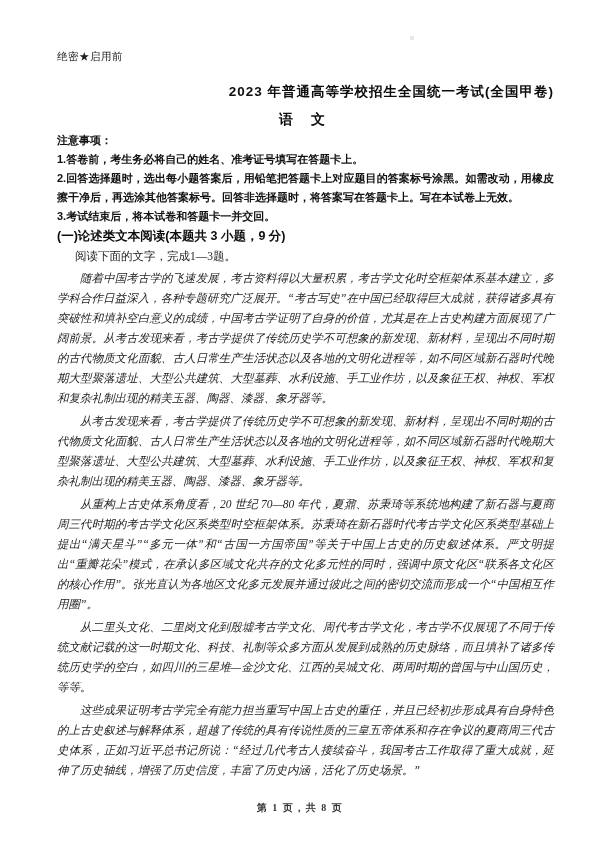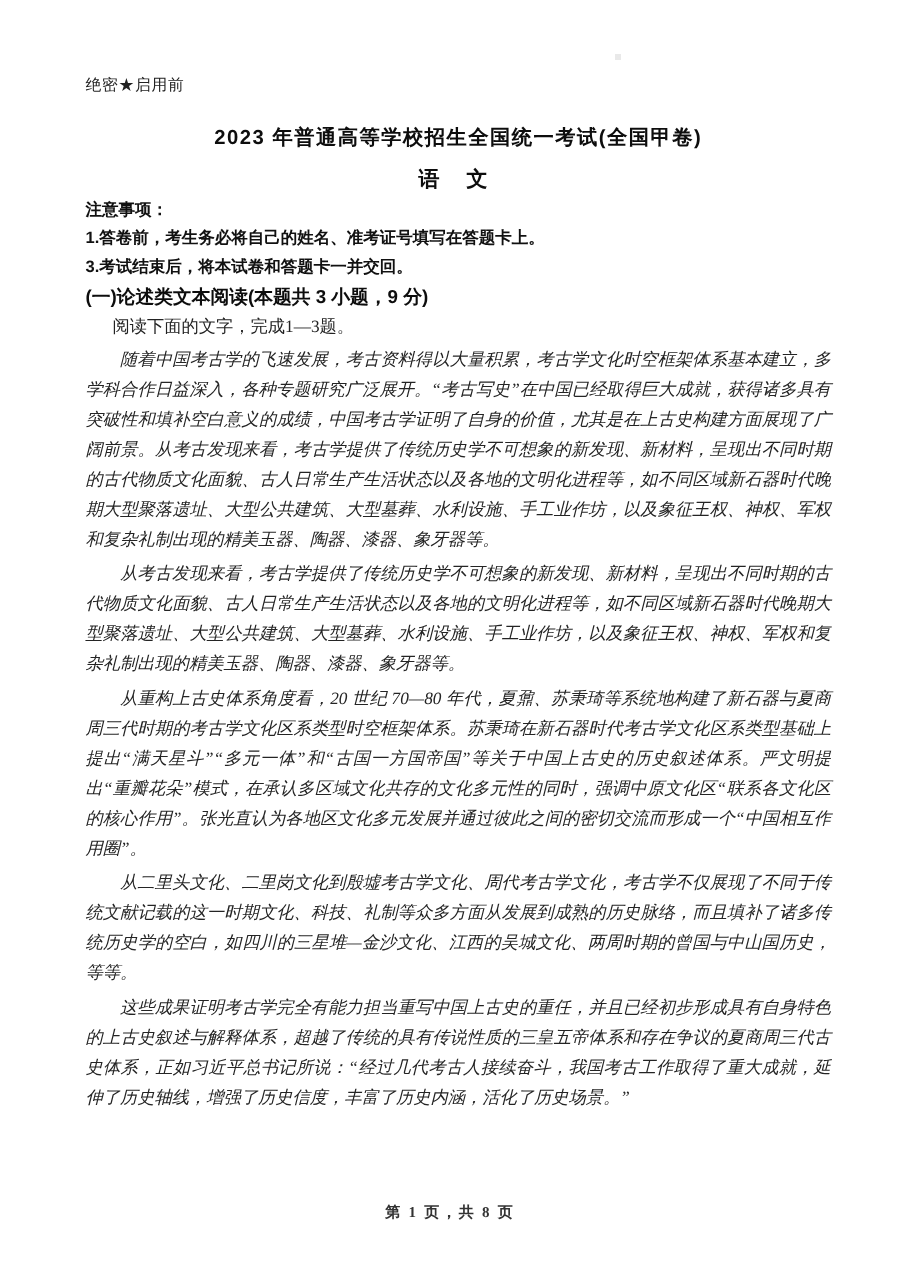--- a/index.html
+++ b/index.html
@@ -16,21 +16,21 @@
     overflow: hidden;
   }
   .security-label {
     font-family: Liberation Sans, sans-serif;
     font-size: 10.5px;
     color: #222;
     letter-spacing: 0.5px;
   }
   .exam-title {
     margin: 19px 0 0 0;
-    text-align: center;
+    text-align: right;
     font-family: "Liberation Sans", sans-serif;
     font-weight: bold;
     font-size: 13.5px;
     color: #0d0d0d;
     letter-spacing: 1px;
   }
   .subject-title {
     margin: 10px 0 0 0;
     text-align: center;
     font-family: "Liberation Sans", sans-serif;
@@ -112,20 +112,21 @@
 
   <div class="security-label">绝密★启用前</div>
 
   <div class="exam-title">2023 年普通高等学校招生全国统一考试(全国甲卷)</div>
 
   <div class="subject-title">语 文</div>
 
   <div class="notice">
     <div class="notice-heading">注意事项：</div>
     <div class="notice-item">1.答卷前，考生务必将自己的姓名、准考证号填写在答题卡上。</div>
+    <div class="notice-item">2.回答选择题时，选出每小题答案后，用铅笔把答题卡上对应题目的答案标号涂黑。如需改动，用橡皮擦干净后，再选涂其他答案标号。回答非选择题时，将答案写在答题卡上。写在本试卷上无效。</div>
     <div class="notice-item">3.考试结束后，将本试卷和答题卡一并交回。</div>
   </div>
 
 
   <div class="subsection-heading">(一)论述类文本阅读(本题共 3 小题，9 分)</div>
 
   <div class="instruction">阅读下面的文字，完成1—3题。</div>
 
   <div class="passage">
     <p>随着中国考古学的飞速发展，考古资料得以大量积累，考古学文化时空框架体系基本建立，多学科合作日益深入，各种专题研究广泛展开。“考古写史”在中国已经取得巨大成就，获得诸多具有突破性和填补空白意义的成绩，中国考古学证明了自身的价值，尤其是在上古史构建方面展现了广阔前景。从考古发现来看，考古学提供了传统历史学不可想象的新发现、新材料，呈现出不同时期的古代物质文化面貌、古人日常生产生活状态以及各地的文明化进程等，如不同区域新石器时代晚期大型聚落遗址、大型公共建筑、大型墓葬、水利设施、手工业作坊，以及象征王权、神权、军权和复杂礼制出现的精美玉器、陶器、漆器、象牙器等。</p>

